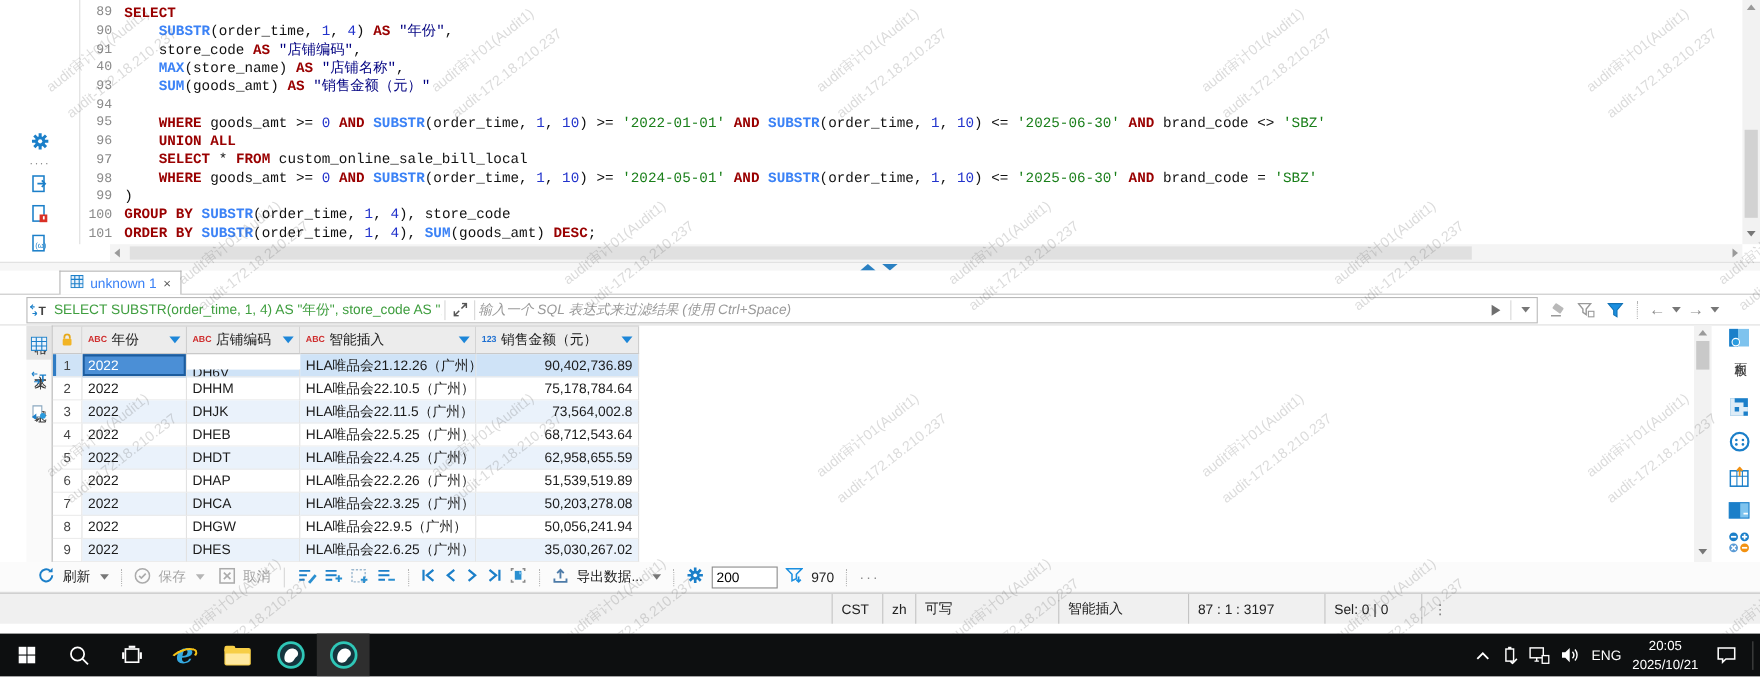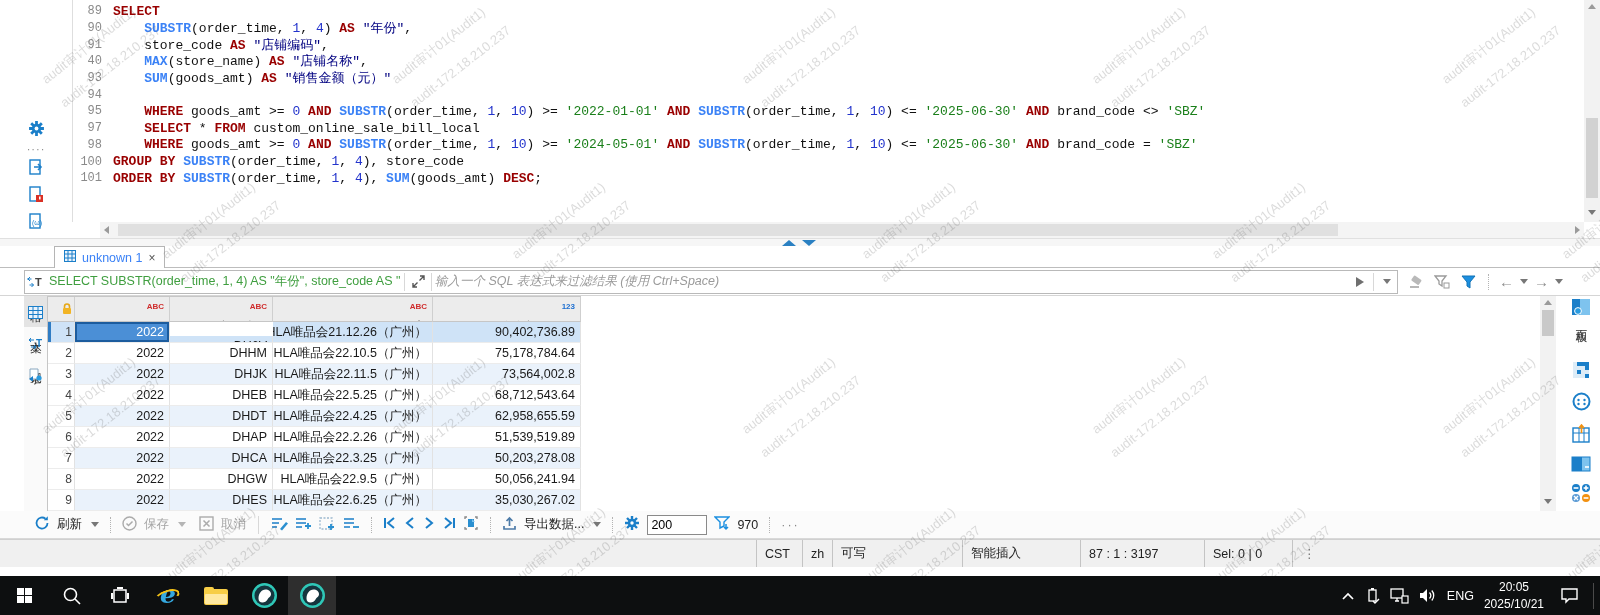--- a/index.html
+++ b/index.html
@@ -58,21 +58,21 @@
   
   .grid-region{position:absolute;left:0;top:296px;width:1600px;height:215px;background:#fff;}
   .side-tabs{position:absolute;left:24px;top:0;width:23px;height:215px;border-right:1px solid #c9c9c9;display:flex;flex-direction:column;align-items:center;background:#fafafa;}
   .side-tab{display:flex;flex-direction:column;align-items:center;padding:5px 0;gap:3px;width:100%;}
   .side-tab.active{background:#e4e4e4;}
   .vtext{writing-mode:vertical-rl;text-orientation:upright;font-size:11.5px;color:#333;letter-spacing:1px;}
   .gtable{position:absolute;left:47px;top:0;border-left:1px solid #c6c6c6;border-top:1px solid #c6c6c6;}
   .g-row{display:flex;height:21px;}
   .g-hdr{height:25px;}
   .g-cell{box-sizing:border-box;padding:2px 5px;border-right:1px solid #e2e2e2;border-bottom:1px solid #ececec;
-          font-size:12.5px;line-height:16px;white-space:nowrap;overflow:hidden;display:flex;align-items:flex-end;flex-direction:column;}
+          font-size:12.5px;line-height:16px;white-space:nowrap;overflow:hidden;display:flex;align-items:center;}
   .g-hcell{background:#ececec;border-right:1px solid #cfcfcf;border-bottom:1px solid #c6c6c6;gap:4px;}
   .g-rn{justify-content:center;color:#444;font-size:12px;padding:2px 2px;}
   .g-right{justify-content:flex-end;}
   .g-stripe{background:#eaf2fb;}
   .g-selrow{background:#cfe3f7;}
   .g-rn.g-selrow{box-shadow:inset 3px 0 0 #2f7cc4;}
   .g-focus{background:#4b8fd6 !important;color:#fff;box-shadow:inset 0 0 0 2px #1c5c9e;}
   .type-abc{color:#cf2d2d;font-size:8px;font-weight:bold;letter-spacing:0;}
   .type-123{color:#1d6fd1;font-size:8px;font-weight:bold;}
   .hdr-caret{margin-left:auto;width:0;height:0;border-left:5px solid transparent;border-right:5px solid transparent;border-top:6px solid #1d86d8;}
@@ -148,22 +148,24 @@
     </div>
     <div class="gutter-line"></div>
     <div id="code-lines" class="code-lines">
         <div class="code-line"><span class="ln">89</span><span class="code-text"><span class="tok-kw">SELECT</span></span></div>
         <div class="code-line"><span class="ln">90</span><span class="code-text"><span class="tok-pl">    </span><span class="tok-fn">SUBSTR</span><span class="tok-pl">(order_time, </span><span class="tok-num">1</span><span class="tok-pl">, </span><span class="tok-num">4</span><span class="tok-pl">) </span><span class="tok-kw">AS</span><span class="tok-pl"> </span><span class="tok-id">"年份"</span><span class="tok-pl">,</span></span></div>
         <div class="code-line"><span class="ln">91</span><span class="code-text"><span class="tok-pl">    store_code </span><span class="tok-kw">AS</span><span class="tok-pl"> </span><span class="tok-id">"店铺编码"</span><span class="tok-pl">,</span></span></div>
         <div class="code-line"><span class="ln">40</span><span class="code-text"><span class="tok-pl">    </span><span class="tok-fn">MAX</span><span class="tok-pl">(store_name) </span><span class="tok-kw">AS</span><span class="tok-pl"> </span><span class="tok-id">"店铺名称"</span><span class="tok-pl">,</span></span></div>
         <div class="code-line"><span class="ln">93</span><span class="code-text"><span class="tok-pl">    </span><span class="tok-fn">SUM</span><span class="tok-pl">(goods_amt) </span><span class="tok-kw">AS</span><span class="tok-pl"> </span><span class="tok-id">"销售金额（元）"</span></span></div>
         <div class="code-line"><span class="ln">94</span></div>
         <div class="code-line"><span class="ln">95</span><span class="code-text"><span class="tok-pl">    </span><span class="tok-kw">WHERE</span><span class="tok-pl"> goods_amt &gt;= </span><span class="tok-num">0</span><span class="tok-pl"> </span><span class="tok-kw">AND</span><span class="tok-pl"> </span><span class="tok-fn">SUBSTR</span><span class="tok-pl">(order_time, </span><span class="tok-num">1</span><span class="tok-pl">, </span><span class="tok-num">10</span><span class="tok-pl">) &gt;= </span><span class="tok-str">'2022-01-01'</span><span class="tok-pl"> </span><span class="tok-kw">AND</span><span class="tok-pl"> </span><span class="tok-fn">SUBSTR</span><span class="tok-pl">(order_time, </span><span class="tok-num">1</span><span class="tok-pl">, </span><span class="tok-num">10</span><span class="tok-pl">) &lt;= </span><span class="tok-str">'2025-06-30'</span><span class="tok-pl"> </span><span class="tok-kw">AND</span><span class="tok-pl"> brand_code &lt;&gt; </span><span class="tok-str">'SBZ'</span></span></div>
+        <div class="code-line"><span class="ln">96</span><span class="code-text"><span class="tok-pl">    </span><span class="tok-kw">UNION ALL</span></span></div>
         <div class="code-line"><span class="ln">97</span><span class="code-text"><span class="tok-pl">    </span><span class="tok-kw">SELECT</span><span class="tok-pl"> * </span><span class="tok-kw">FROM</span><span class="tok-pl"> custom_online_sale_bill_local</span></span></div>
         <div class="code-line"><span class="ln">98</span><span class="code-text"><span class="tok-pl">    </span><span class="tok-kw">WHERE</span><span class="tok-pl"> goods_amt &gt;= </span><span class="tok-num">0</span><span class="tok-pl"> </span><span class="tok-kw">AND</span><span class="tok-pl"> </span><span class="tok-fn">SUBSTR</span><span class="tok-pl">(order_time, </span><span class="tok-num">1</span><span class="tok-pl">, </span><span class="tok-num">10</span><span class="tok-pl">) &gt;= </span><span class="tok-str">'2024-05-01'</span><span class="tok-pl"> </span><span class="tok-kw">AND</span><span class="tok-pl"> </span><span class="tok-fn">SUBSTR</span><span class="tok-pl">(order_time, </span><span class="tok-num">1</span><span class="tok-pl">, </span><span class="tok-num">10</span><span class="tok-pl">) &lt;= </span><span class="tok-str">'2025-06-30'</span><span class="tok-pl"> </span><span class="tok-kw">AND</span><span class="tok-pl"> brand_code = </span><span class="tok-str">'SBZ'</span></span></div>
+        <div class="code-line"><span class="ln">99</span><span class="code-text"><span class="tok-pl">)</span></span></div>
         <div class="code-line"><span class="ln">100</span><span class="code-text"><span class="tok-kw">GROUP BY</span><span class="tok-pl"> </span><span class="tok-fn">SUBSTR</span><span class="tok-pl">(order_time, </span><span class="tok-num">1</span><span class="tok-pl">, </span><span class="tok-num">4</span><span class="tok-pl">), store_code</span></span></div>
         <div class="code-line"><span class="ln">101</span><span class="code-text"><span class="tok-kw">ORDER BY</span><span class="tok-pl"> </span><span class="tok-fn">SUBSTR</span><span class="tok-pl">(order_time, </span><span class="tok-num">1</span><span class="tok-pl">, </span><span class="tok-num">4</span><span class="tok-pl">), </span><span class="tok-fn">SUM</span><span class="tok-pl">(goods_amt) </span><span class="tok-kw">DESC</span><span class="tok-pl">;</span></span></div>
       </div>
     <div class="editor-vscroll">
       <span class="arr arr-up" style="position:absolute;left:4px;top:4px;"></span>
       <div class="thumb"></div>
       <span class="arr arr-down" style="position:absolute;left:4px;top:210px;"></span>
     </div>
     <div class="editor-hscroll">
       <span class="arr arr-left hs-arrow" style="left:4px;"></span>

